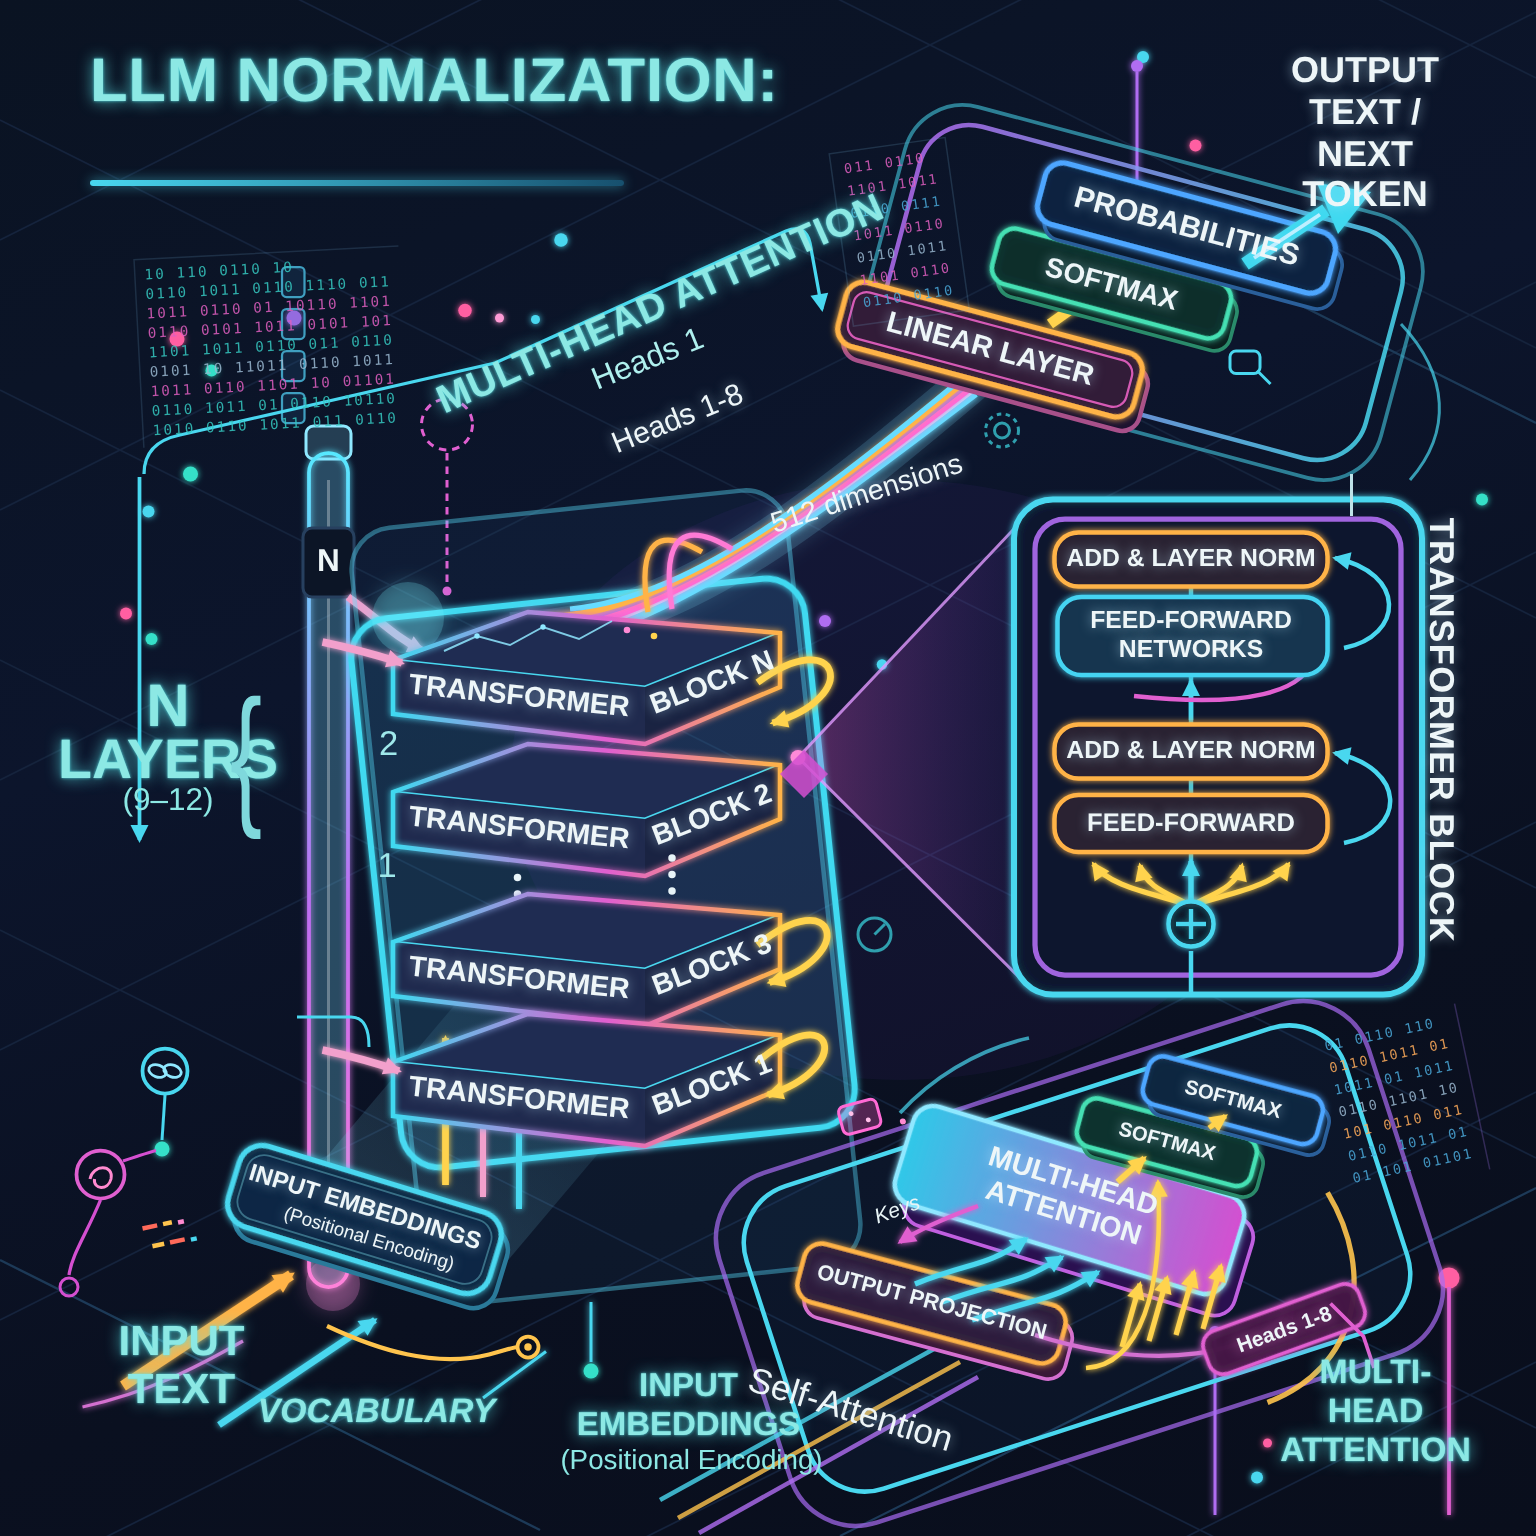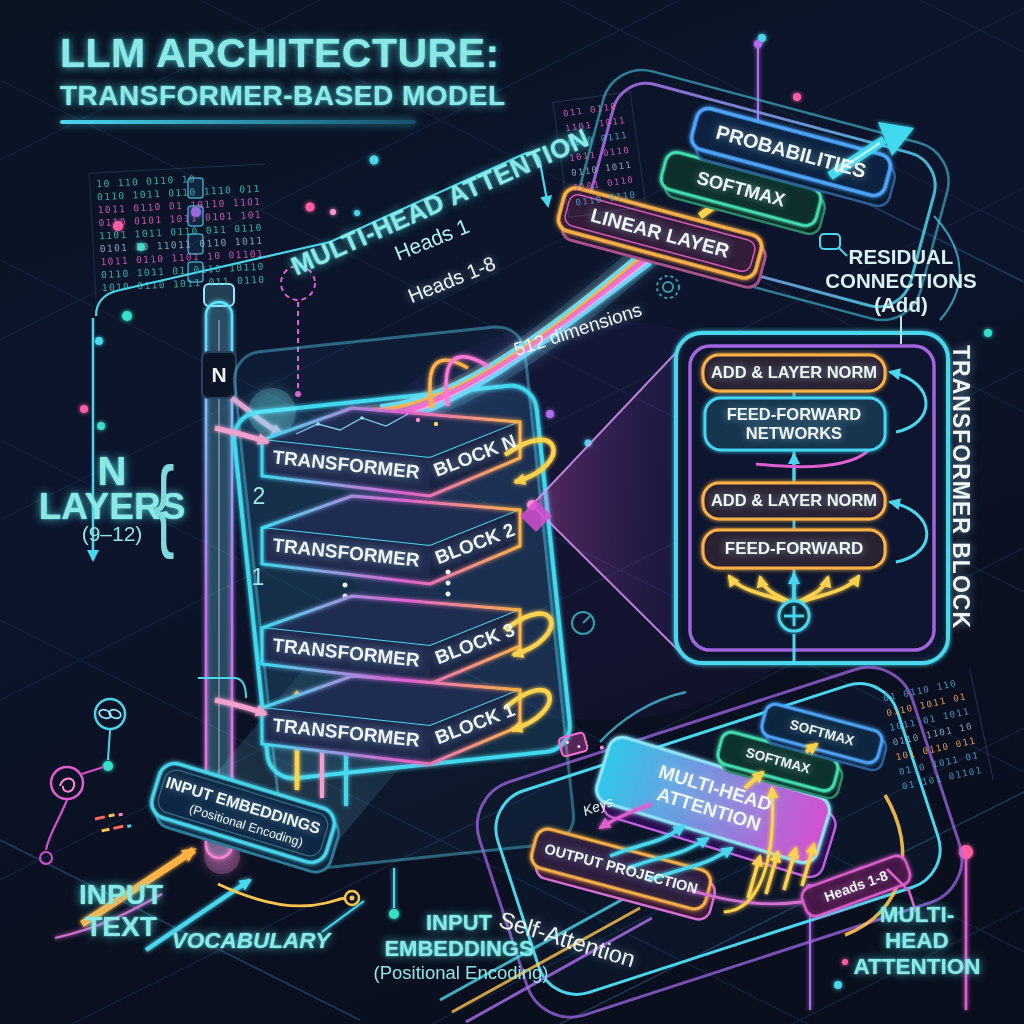--- a/index.html
+++ b/index.html
@@ -421,36 +421,34 @@
   <g stroke="#2f9fae" fill="none" stroke-width="2">
     <circle cx="583" cy="623" r="11"></circle>
         <line x1="583" y1="623" x2="590" y2="616"></line>
   </g>
   <g stroke="#2f9fae" fill="none" stroke-width="2">
     <circle cx="668" cy="287" r="11" stroke-dasharray="3 3"></circle>
         <circle cx="668" cy="287" r="5"></circle>
   </g>
 </svg>
 
-<div class="lb title cy b gc" style="left:60px;top:30px;font-size:41px;letter-spacing:.5px;">LLM ARCHITECTURE:</div>
-<div class="lb title cy b gc" style="left:60px;top:80px;font-size:28px;letter-spacing:.5px;">TRANSFORMER-BASED MODEL</div>
+<div class="lb title cy b gc" style="left:60px;top:30px;font-size:41px;letter-spacing:.5px;">LLM NORMALIZATION:</div>
 <div class="underline" style="left:60px;top:120px;width:356px;"></div>
 
+<div class="lb b gw" style="left:910px;top:89px;font-size:24px;">OUTPUT TEXT /
+NEXT TOKEN</div>
 <div class="lb b gw" style="left:791px;top:152px;--r:15deg;font-size:20px;">PROBABILITIES</div>
 <div class="lb b gw" style="left:741px;top:189px;--r:15deg;font-size:18.5px;">SOFTMAX</div>
 <div class="lb b gw" style="left:660px;top:233px;--r:15deg;font-size:19.5px;">LINEAR LAYER</div>
 
 <div class="lb b cy gc" style="left:440px;top:202px;--r:-24deg;font-size:26px;letter-spacing:.5px;">MULTI-HEAD ATTENTION</div>
 <div class="lb" style="left:432px;top:240px;--r:-22deg;font-size:21px;color:#aff0ee;">Heads 1</div>
 <div class="lb gw" style="left:452px;top:280px;--r:-22deg;font-size:20px;">Heads 1-8</div>
 <div class="lb gw" style="left:578px;top:330px;--r:-18deg;font-size:19px;">512 dimensions</div>
 
-<div class="lb b" style="left:901px;top:281px;font-size:20.5px;color:#d8f0f2;">RESIDUAL
-CONNECTIONS
-(Add)</div>
 
 <div class="lb b cy gc" style="left:112px;top:471px;font-size:40px;">N</div>
 <div class="lb b cy gc" style="left:112px;top:507px;font-size:37px;">LAYERS</div>
 <div class="lb cy" style="left:112px;top:534px;font-size:21px;">(9–12)</div>
 <div class="lb brace" style="left:164px;top:503px;font-size:64px;color:#7fd8dc;">{</div>
 
 <div class="lb b" style="left:219px;top:375px;font-size:21px;">N</div>
 <div class="lb" style="left:259px;top:496px;font-size:23px;color:#9fe8ea;">2</div>
 <div class="lb" style="left:258px;top:577px;font-size:23px;color:#9fe8ea;">1</div>
 

